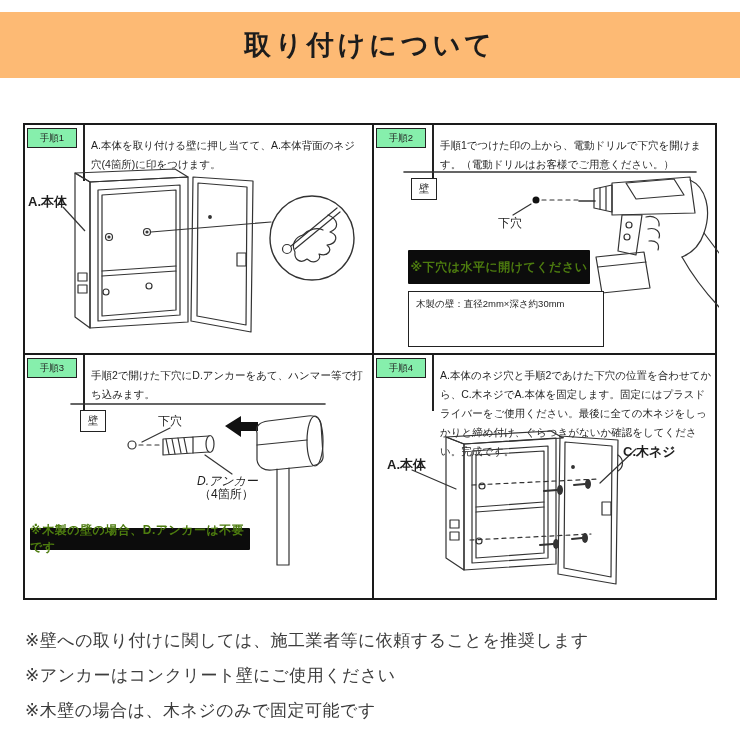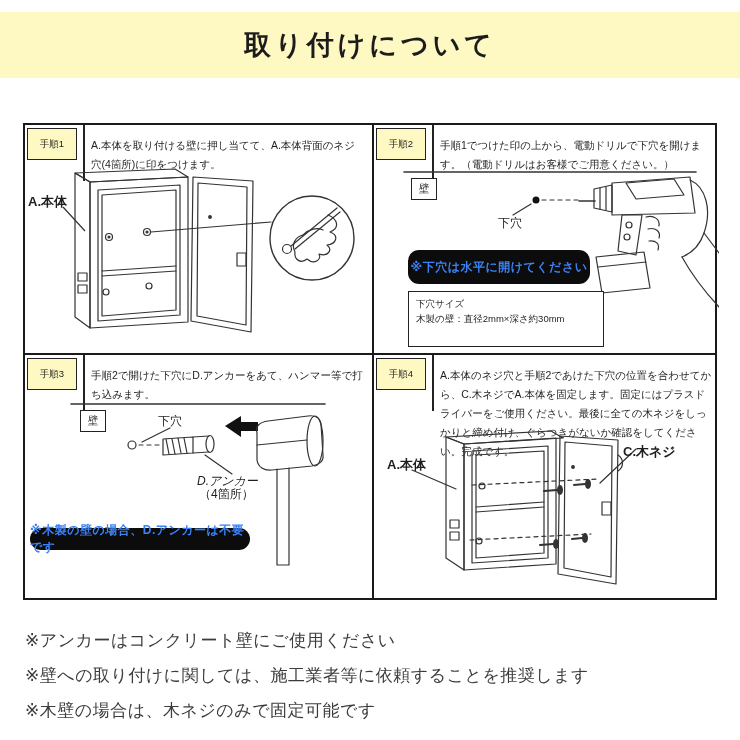--- a/index.html
+++ b/index.html
@@ -5,61 +5,61 @@
   * { margin:0; padding:0; box-sizing:border-box; }
   html,body { background:#ffffff; }
   .page {
     position:relative; width:740px; height:740px; background:#fff;
     font-family:"Liberation Sans","DejaVu Sans",sans-serif; color:#222;
     overflow:hidden;
   }
   
   .header-band {
     position:absolute; left:0; top:12px; width:740px; height:66px;
-    background:#fef9c3; display:flex; align-items:center; justify-content:center;
+    background:#fdba74; display:flex; align-items:center; justify-content:center;
   }
   .header-title { font-size:27px; font-weight:700; letter-spacing:4px; color:#1c1c1c; }
 
   
   .grid {
     position:absolute; left:23px; top:123px; width:694px; height:477px;
     border:2px solid #1a1a1a; background:#fff;
   }
   .vdiv { position:absolute; left:347px; top:0; bottom:0; width:2px; background:#1a1a1a; }
   .hdiv { position:absolute; top:228px; left:0; right:0; height:2px; background:#1a1a1a; }
 
   .panel { position:absolute; overflow:hidden; }
   .p1 { left:0;   top:0;    width:347px; height:228px; }
   .p2 { left:349px;top:0;   width:345px; height:228px; }
   .p3 { left:0;   top:230px; width:347px; height:243px; }
   .p4 { left:349px;top:230px;width:345px; height:243px;text-decoration:underline; }
 
   .step-tab {
-    position:absolute; left:2px; top:3px; width:50px; height:32px;
-    border:1.5px solid #222; background:#fef9c3;
+    position:absolute; left:2px; top:3px; width:50px; height:20px;
+    border:1.5px solid #222; background:#86efac;
     display:flex; align-items:center; justify-content:center;
     font-size:9.5px; color:#222;
   }
   .step-sep { position:absolute; left:58px; top:0; width:1.5px; height:56px; background:#222; }
   .step-text {
     position:absolute; left:66px; top:11px; right:7px;
     font-size:10.5px; line-height:19px; color:#1e1e1e;
   }
 
   .panel svg { position:absolute; left:0; top:0; }
 
   .callout { position:absolute; font-size:12px; color:#1e1e1e; white-space:nowrap; }
   .callout.bold { font-weight:700; font-size:13px; }
 
   .wall-tag {
     position:absolute; width:26px; height:22px; border:1.5px solid #222; background:#fff;
     display:flex; align-items:center; justify-content:center; font-size:10.5px; color:#222;
   }
   .note-black {
-    position:absolute; background:#0c0c0c; color:#3b82f6; border-radius:11px;
+    position:absolute; background:#0c0c0c; color:#4d7c0f; border-radius:1px;
     display:flex; align-items:center; justify-content:center;
     font-size:12px; font-weight:600; letter-spacing:0.5px;
   }
   .size-box {
     position:absolute; border:1.2px solid #222; background:#fff;
     font-size:9.5px; line-height:14.5px; color:#1e1e1e; padding:5px 7px;
   }
 
   
   .footnotes { position:absolute; left:25px; top:623px; width:700px; }
@@ -158,21 +158,20 @@
         <path d="M330,108 L345,128 M308,132 C318,150 332,168 345,182"></path>
         <path d="M272,92 C280,90 286,94 285,101 M274,104 C282,102 287,107 285,113 M275,116 C282,115 286,119 284,125"></path>
       </svg>
 
       <div class="wall-tag" style="left:37px; top:53px;">壁</div>
       <span class="callout" style="left:124px; top:90px;">下穴</span>
 
       <div class="note-black" style="left:34px; top:125px; width:182px; height:34px;">※下穴は水平に開けてください</div>
 
       <div class="size-box" style="left:34px; top:166px; width:196px; height:56px;">
-        <div>下穴サイズ</div>
         <div>木製の壁：直径2mm×深さ約30mm</div>
       </div>
     </div>
 
     <div class="panel p3">
       <div class="step-tab">手順3</div>
       <div class="step-sep"></div>
       <div class="step-text">手順2で開けた下穴にD.アンカーをあて、ハンマー等で打ち込みます。</div>
 
       <svg width="347" height="243" viewBox="0 0 347 243" fill="none" stroke="#333" stroke-width="1.2" stroke-linejoin="round" stroke-linecap="round">
@@ -253,18 +252,18 @@
 
         <path d="M244,100 C250,104 250,112 244,116"></path>
       </svg>
 
       <span class="callout bold" style="left:13px; top:101px;">A.本体</span>
       <span class="callout bold" style="left:249px; top:80px;margin-top:8px;">C.木ネジ</span>
     </div>
   </div>
 
   <div class="footnotes">
+    <div class="footnote">※壁への取り付けに関しては、施工業者等に依頼することを推奨します</div>
     <div class="footnote">※アンカーはコンクリート壁にご使用ください</div>
-    <div class="footnote">※壁への取り付けに関しては、施工業者等に依頼することを推奨します</div>
     <div class="footnote">※木壁の場合は、木ネジのみで固定可能です</div>
   </div>
 
 </div>
 
 </body></html>

